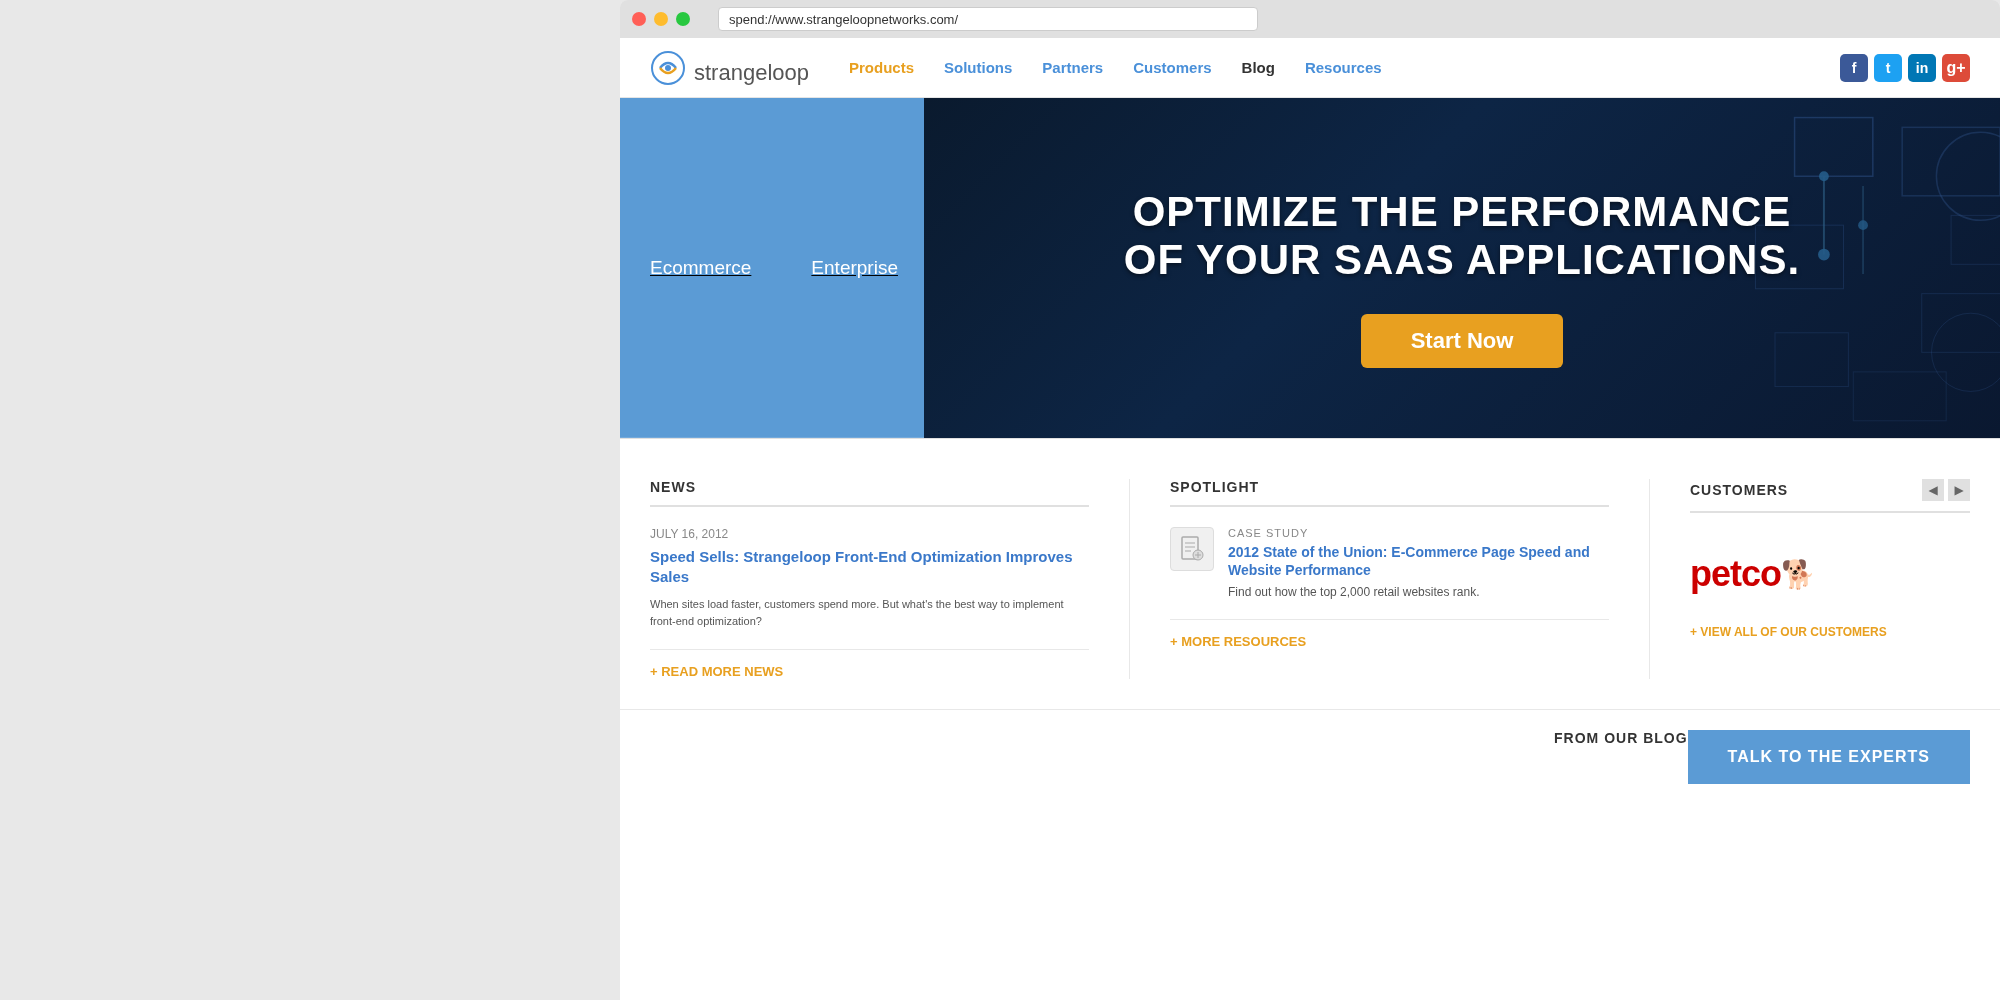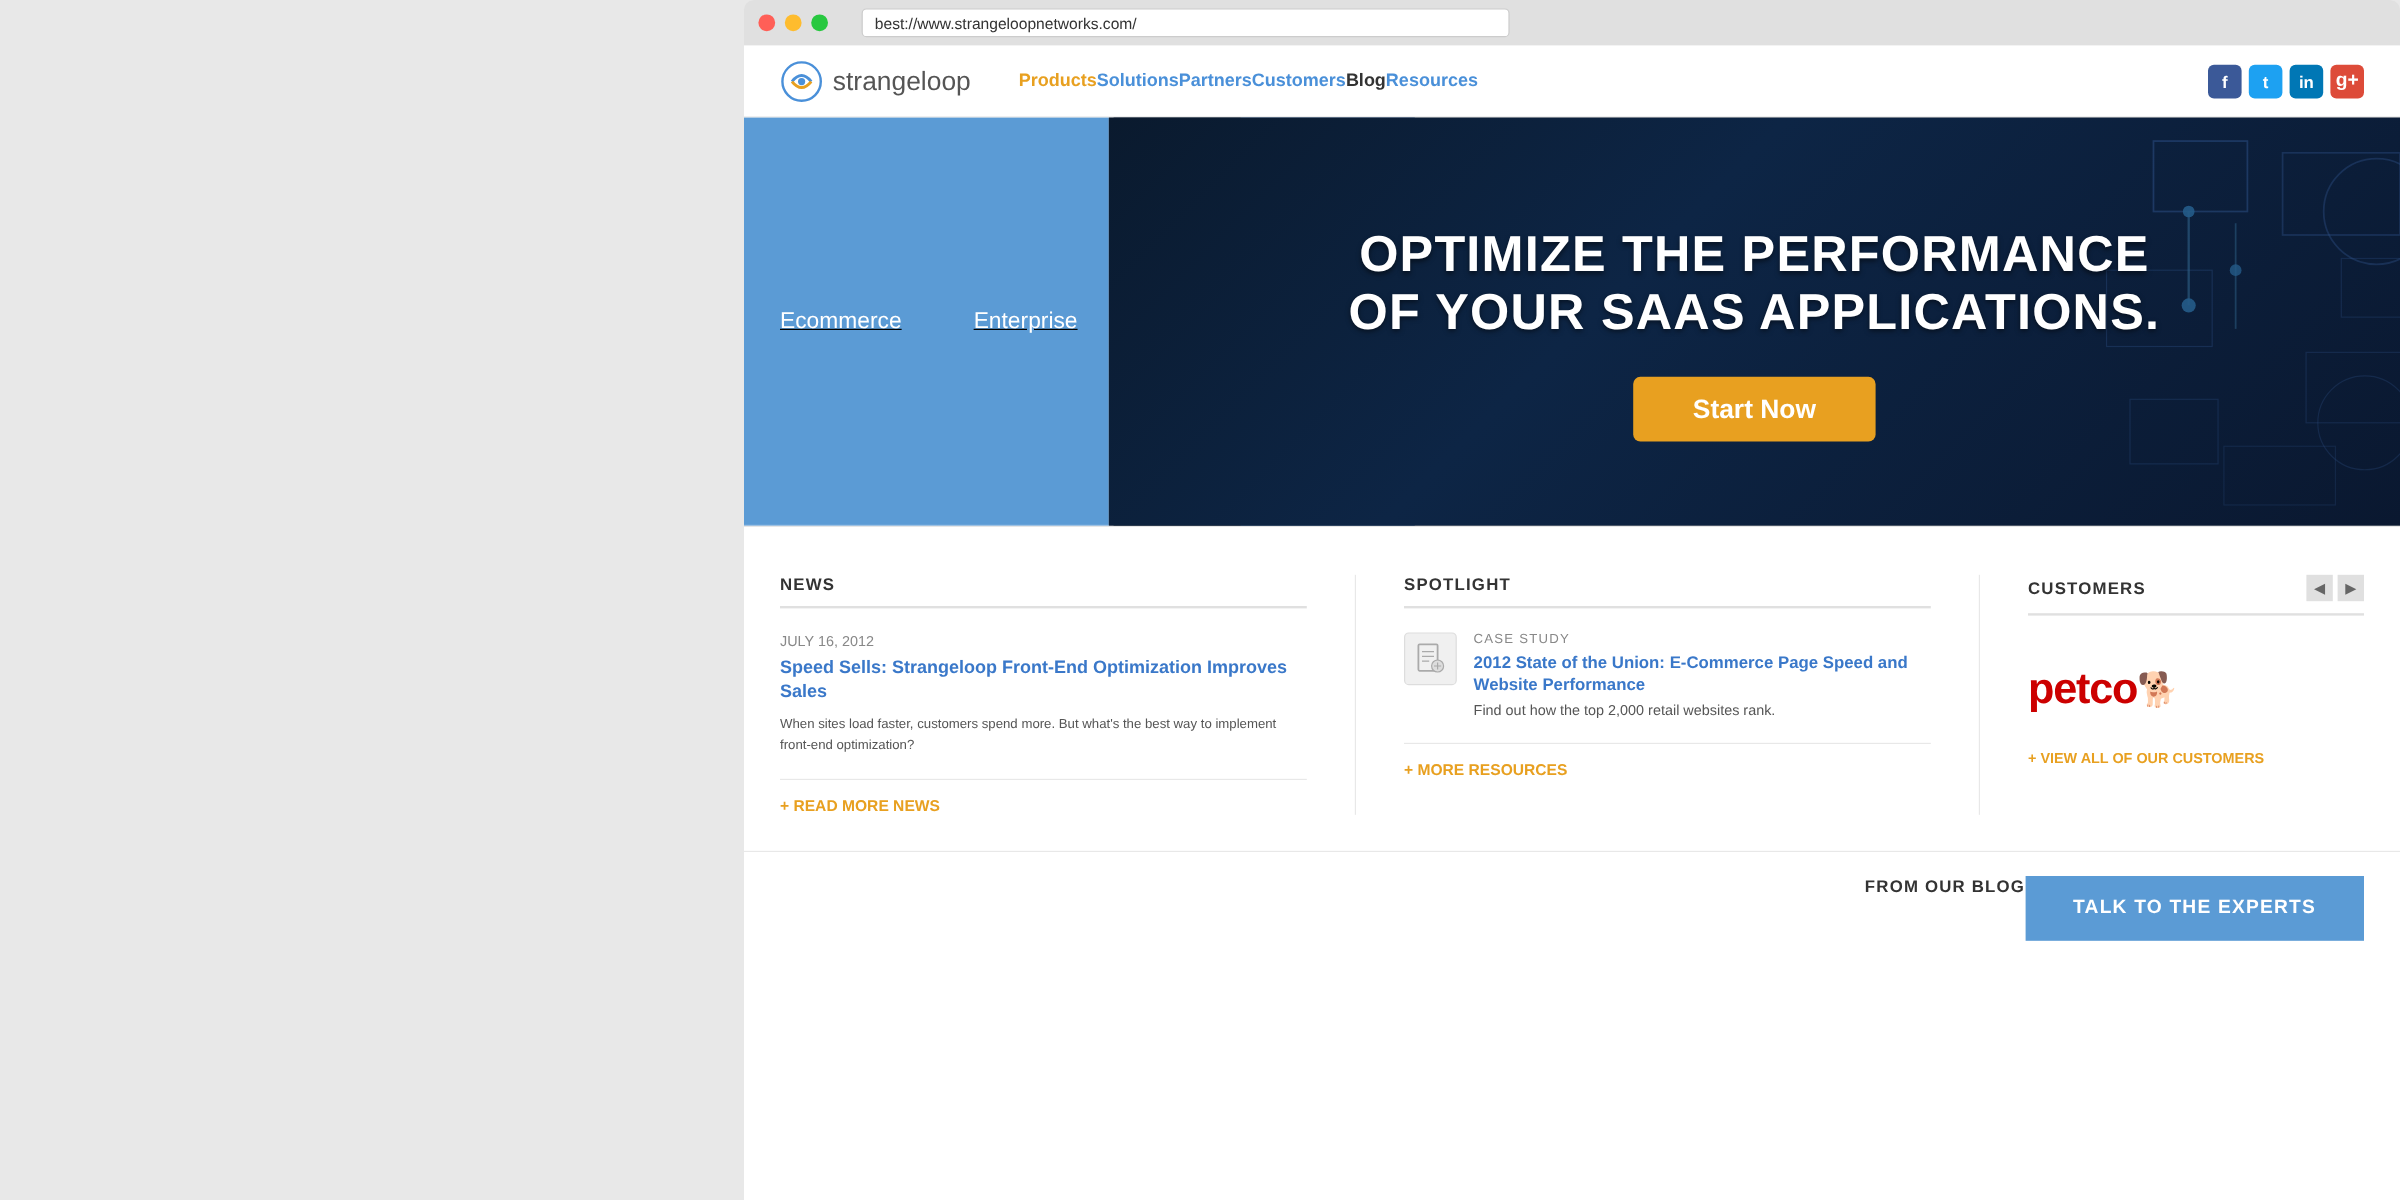--- a/index.html
+++ b/index.html
@@ -73,39 +73,40 @@
       height: 60px;
       background: white;
       display: flex;
       align-items: center;
       padding: 0 30px;
       border-bottom: 1px solid #e5e5e5;
     }
 
     .logo-area {
       display: flex;
-      align-items: center;
+      align-items: flex-end;
       gap: 8px;
       margin-right: 40px;
     }
 
     .logo-icon {
       width: 36px;
       height: 36px;
     }
 
     .logo-text {
       font-size: 22px;
       color: #555;
       font-weight: 300;
     }
 
     .nav-links {
       display: flex;
       align-items: center;
+      gap: 30px;
       flex: 1;
     }
 
     .nav-link {
       font-size: 15px;
       font-weight: 600;
       text-decoration: none;
       cursor: pointer;
     }
 
@@ -416,21 +417,21 @@
   </style>
 </head>
 <body>
 
 <div class="browser-chrome">
   <div class="browser-titlebar">
     <div class="traffic-light tl-red"></div>
     <div class="traffic-light tl-yellow"></div>
     <div class="traffic-light tl-green"></div>
     <div class="address-bar">
-      <span class="address-text">best://www.strangeloopnetworks.com/</span>
+      <span class="address-text">spend://www.strangeloopnetworks.com/</span>
     </div>
   </div>
 
   <div class="website">
 
     <nav class="navbar">
       <div class="logo-area">
         <svg class="logo-icon" viewBox="0 0 36 36">
           <circle cx="18" cy="18" r="16" fill="none" stroke="#4a90d9" stroke-width="2"></circle>
           <path d="M10 18 Q18 8 26 18" fill="none" stroke="#4a90d9" stroke-width="2.5"></path>

